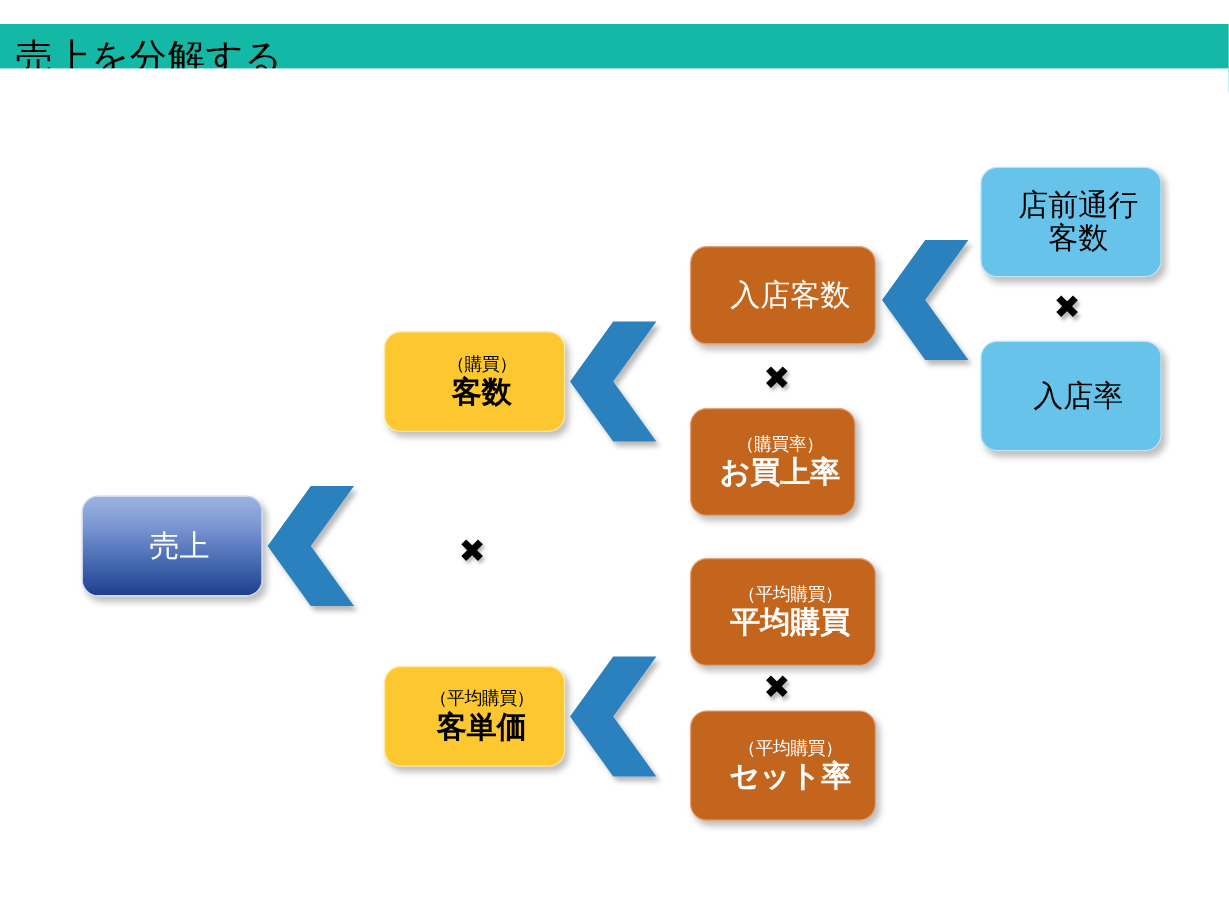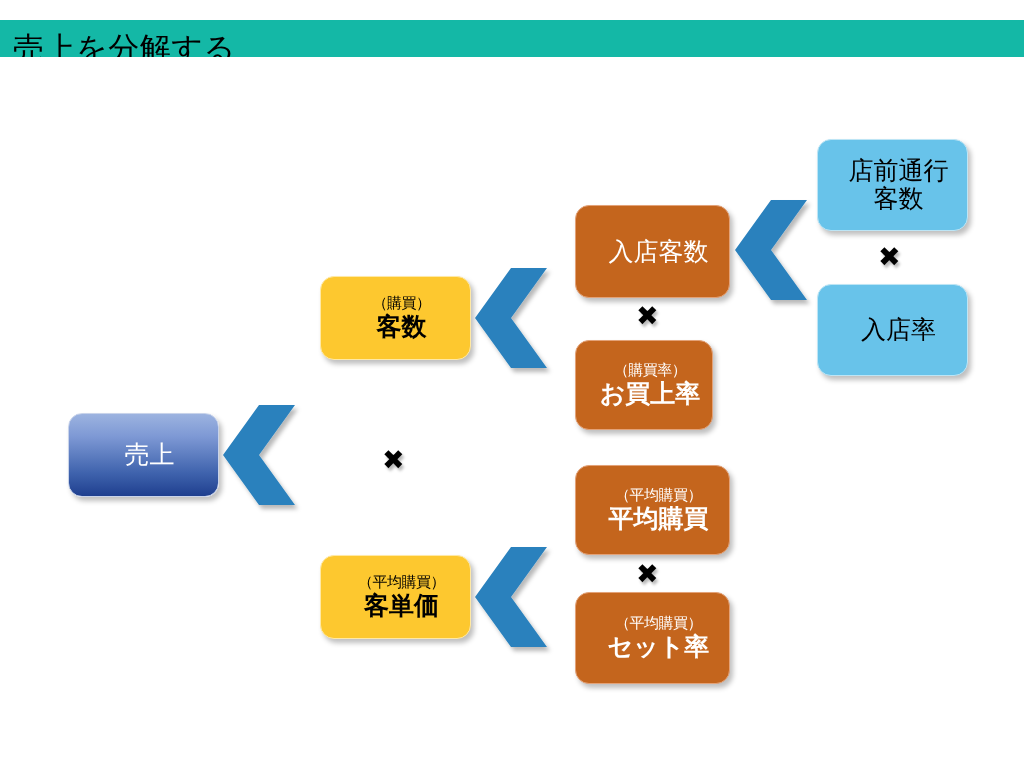--- a/index.html
+++ b/index.html
@@ -180,21 +180,21 @@
     <svg width="72" height="100" viewBox="0 0 72 100" xmlns="http://www.w3.org/2000/svg">
       <defs>
         <filter id="shC" x="-30%" y="-30%" width="180%" height="180%">
           <feDropShadow dx="3" dy="4" stdDeviation="2.2" flood-color="#000000" flood-opacity="0.28"></feDropShadow>
         </filter>
       </defs>
       <polygon filter="url(#shC)" fill="#2a81bd" points="36,0 72,0 36,50 72,100 36,100 0,50"></polygon>
     </svg>
   </div>
 
-  <div class="node node-orange single" style="left:575px; top:148px; width:155px; height:93px;">
+  <div class="node node-orange single" style="left:575px; top:148px; width:155px; height:82px;">
     <span class="main" style="font-weight:normal;">入店客数</span>
   </div>
 
   <div class="mult" style="left:636px; top:245px;">✖</div>
 
   <div class="node node-orange" style="left:575px; top:283px; width:138px; height:90px;">
     <span class="sub">（購買率）</span>
     <span class="main">お買上率</span>
   </div>
 

